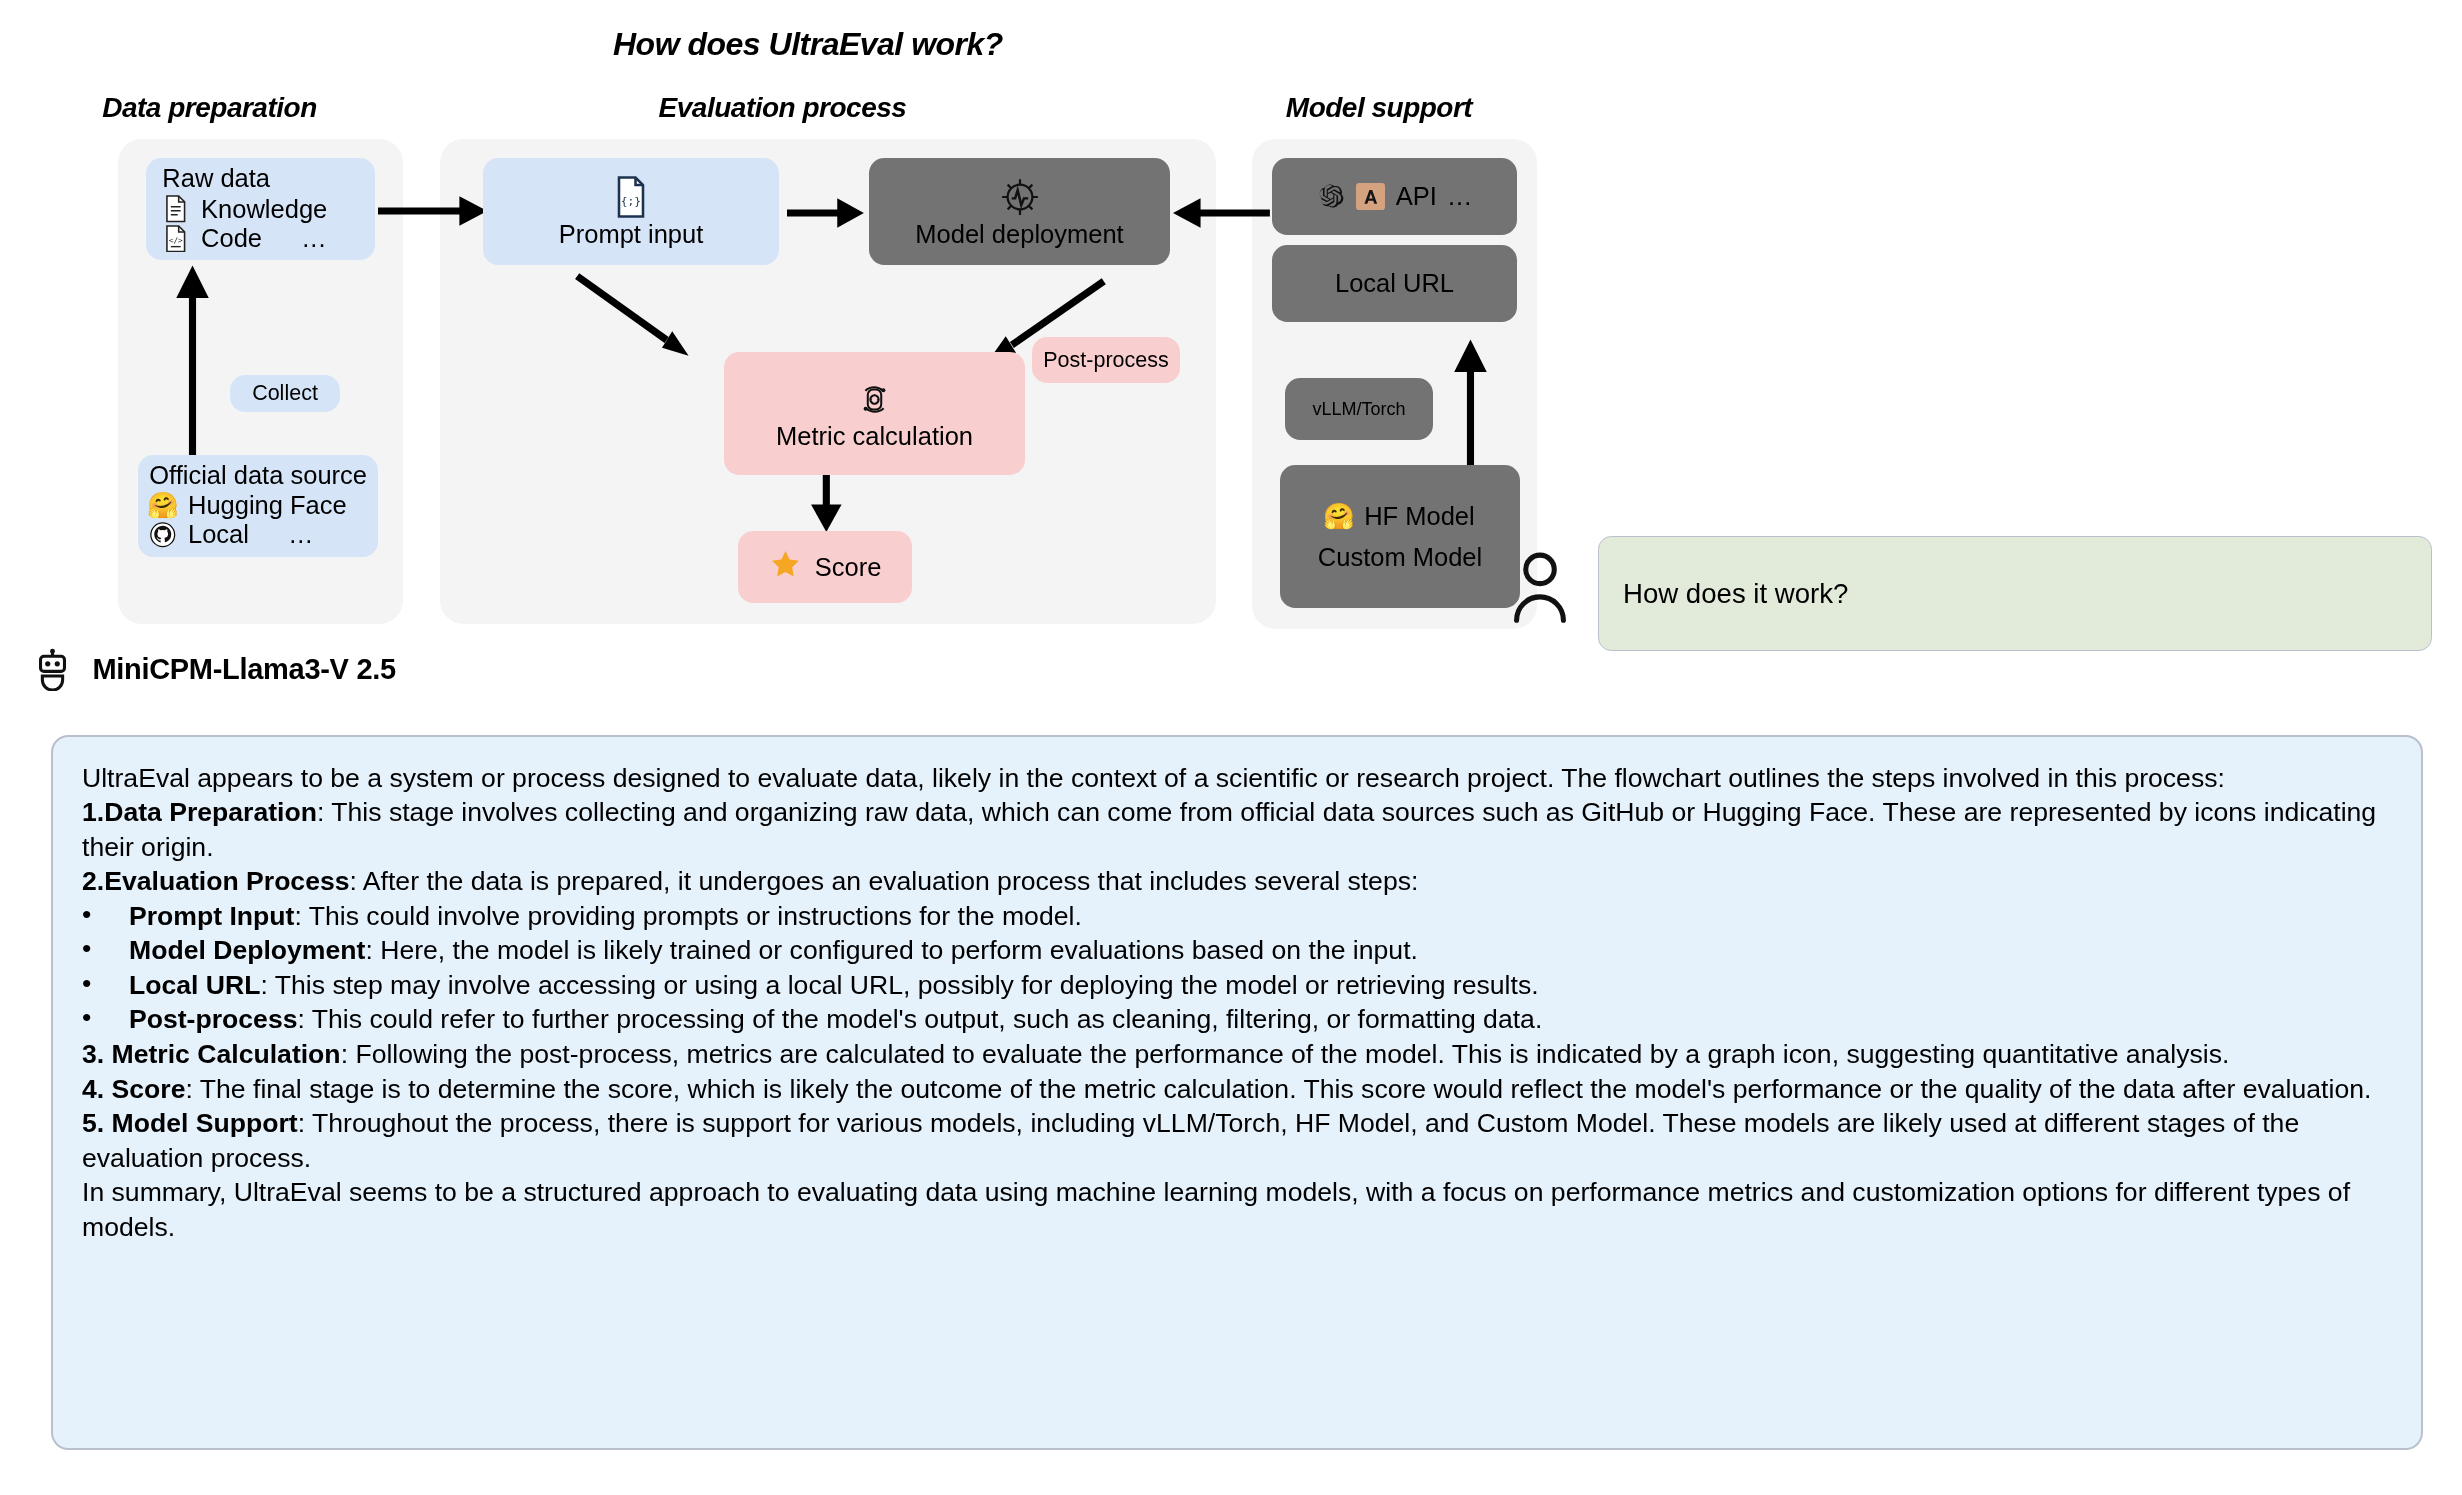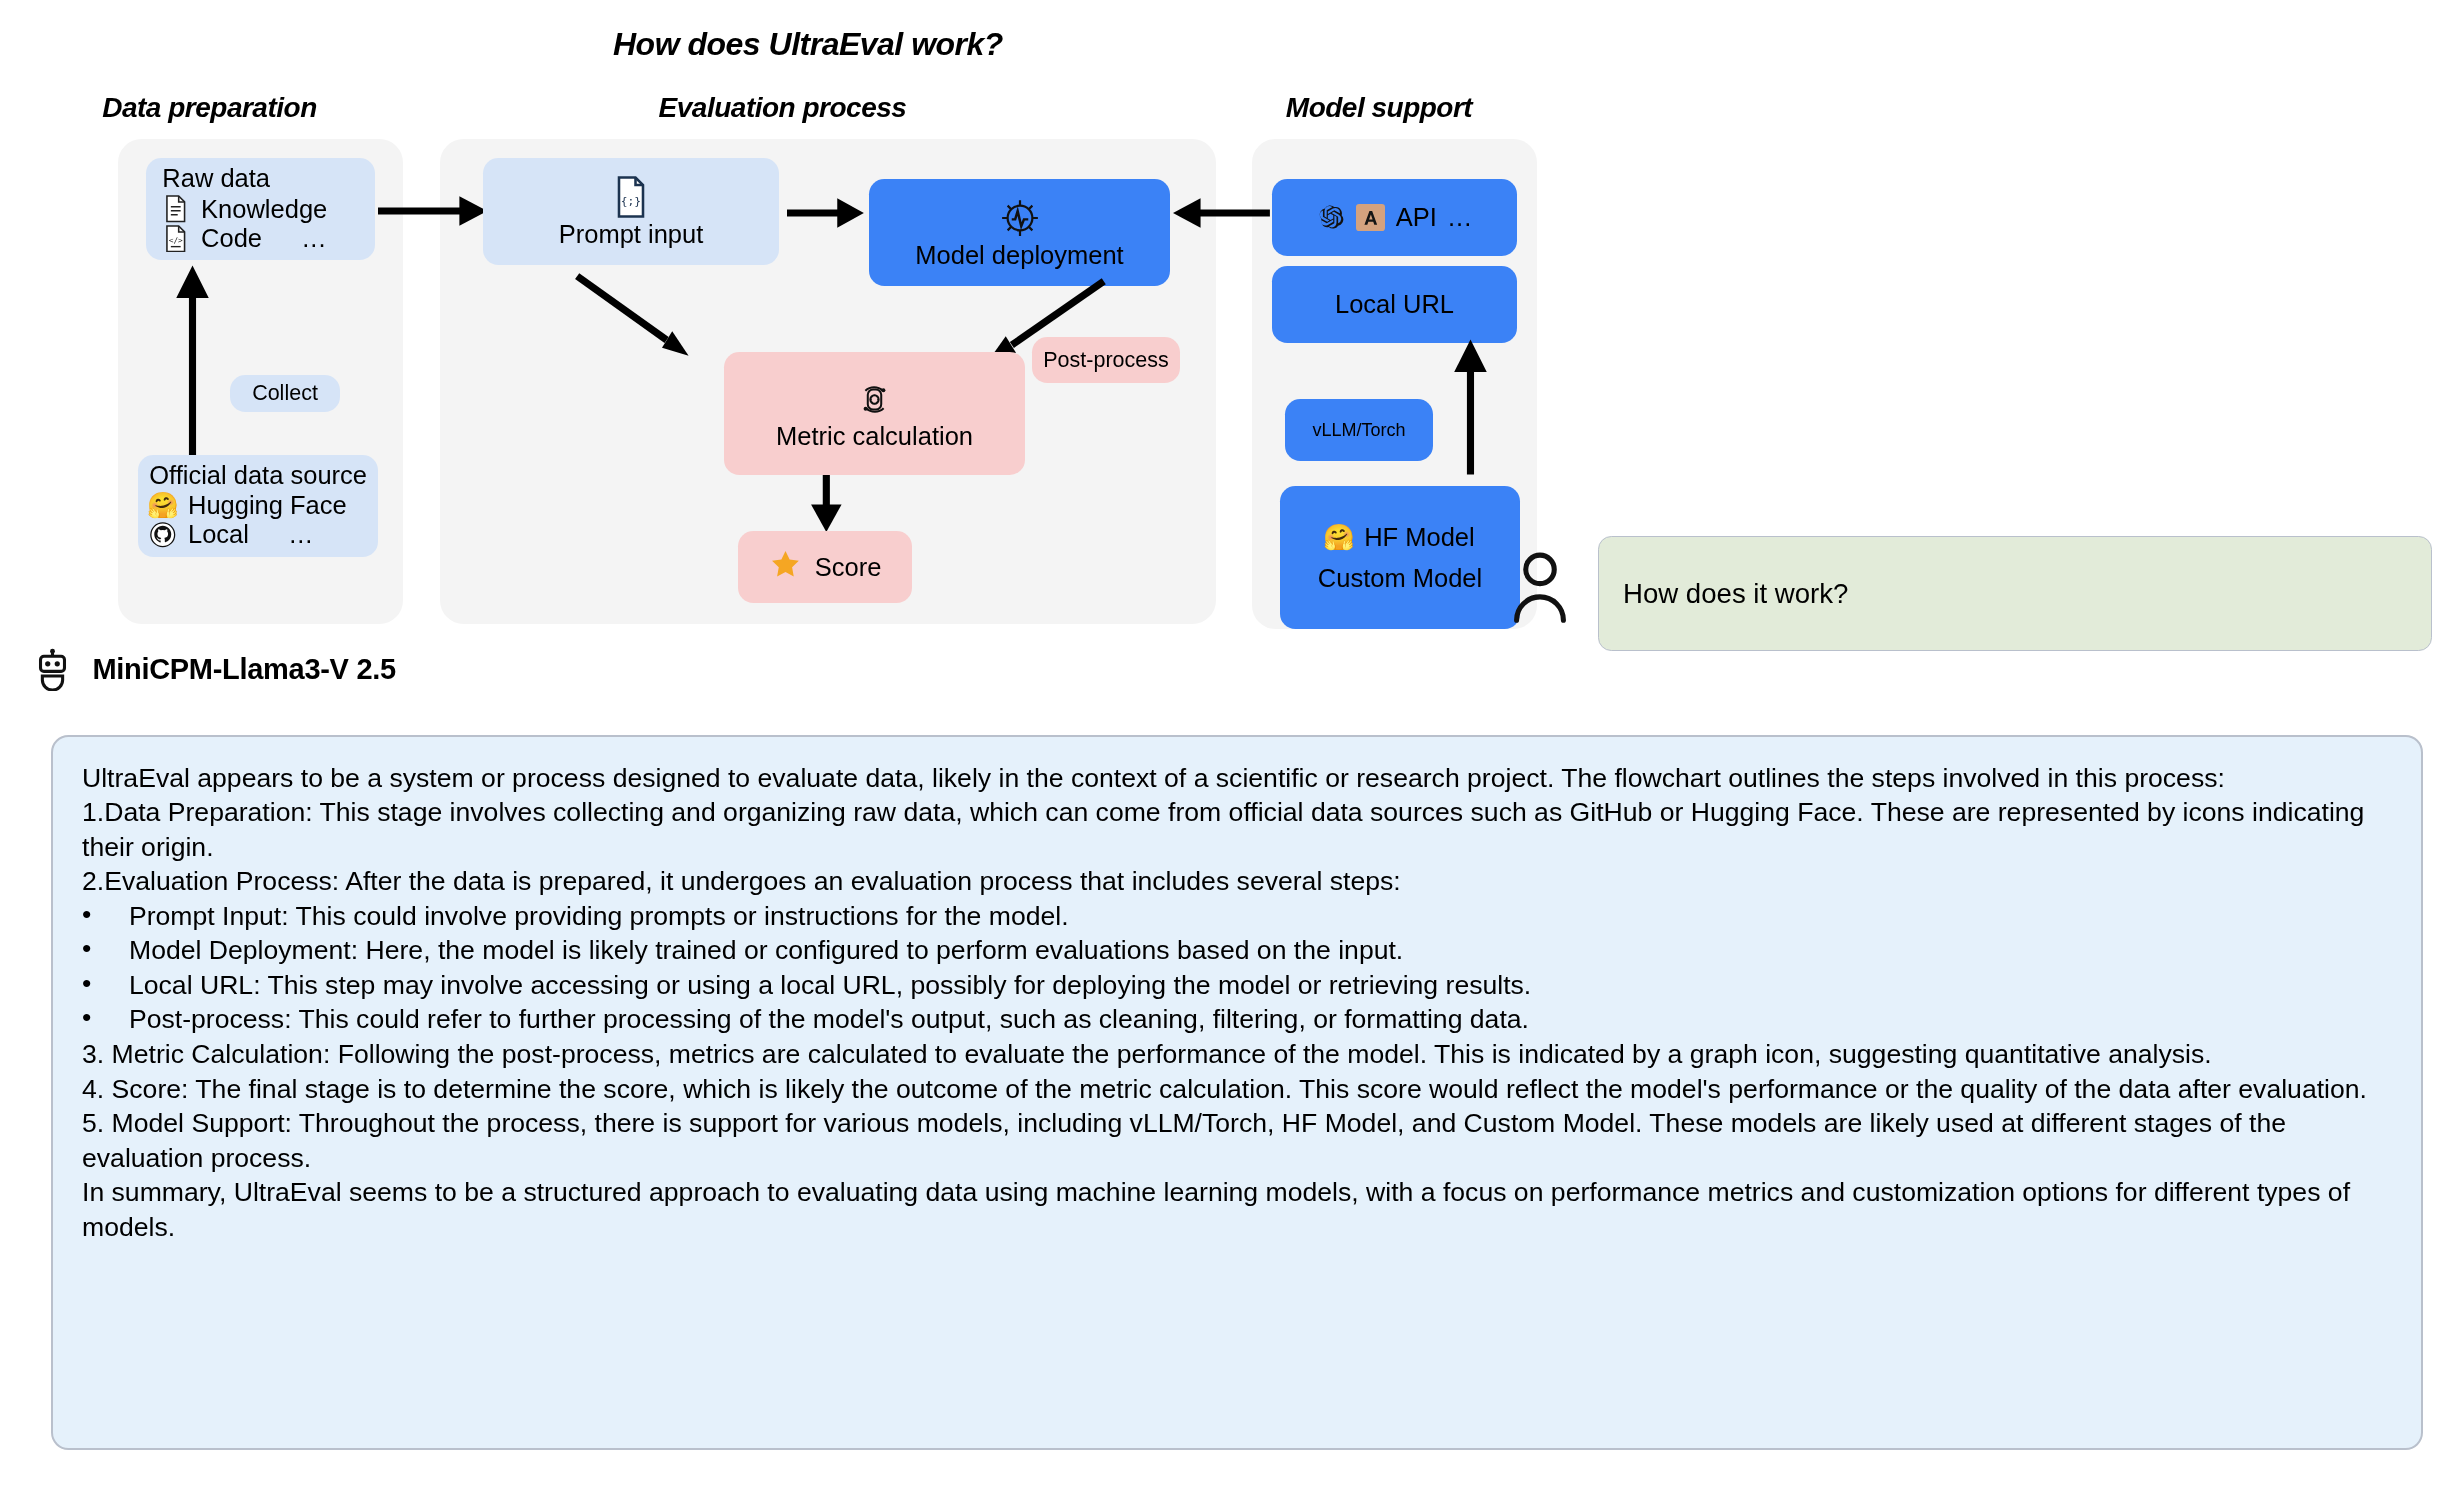--- a/index.html
+++ b/index.html
@@ -18,21 +18,21 @@
   .ct-model{left:1195px;top:92px;width:306px;}
 
   .panel{position:absolute;background:#f4f4f4;border-radius:23.5px;}
   .panel-data{left:87px;top:139px;width:285px;height:485px;}
   .panel-eval{left:409px;top:139px;width:776px;height:485px;}
   .panel-model{left:1221px;top:139px;width:285px;height:490px;}
 
   .node{position:absolute;border-radius:15.3px;display:flex;flex-direction:column;
      align-items:center;justify-content:center;box-sizing:border-box;}
   .blue{background:#d6e4f7;}
-  .green{background:#3b82f6;margin-top:21px;}
+  .green{background:#737373;}
   .pink{background:#f8cece;}
 
   .node-title{font-size:25.5px;font-weight:400;line-height:1.05;}
   .row{display:flex;align-items:center;gap:11.2px;font-size:25.5px;line-height:1.15;}
   .row .ico{width:27.6px;height:27.6px;display:inline-flex;align-items:center;justify-content:center;flex:0 0 auto;}
   .dots{font-size:25.5px;letter-spacing:1px;}
 
   
   .n-rawdata{left:115px;top:158px;width:229px;height:102px;align-items:flex-start;padding:8.2px 0 8.2px 16.3px;justify-content:center;}
   .n-rawdata .node-title{align-self:flex-start;margin-bottom:3.1px;}
@@ -70,21 +70,21 @@
   .bot-icon{width:43px;height:43px;}
   .bot-name{font-size:29px;font-weight:bold;letter-spacing:-0.3px;}
 
   .answer{position:absolute;left:51px;top:735px;width:2372px;height:715px;
       background:#e5f1fb;border:2px solid #b9c0cc;border-radius:17.4px;
       box-sizing:border-box;padding:23.5px 29px 0 29px;}
   .answer p{margin:0;font-size:26.6px;line-height:1.30;}
   .answer .bullet{display:flex;gap:0;}
   .answer .bullet .bul{width:20.4px;flex:0 0 20.4px;}
   .answer .bullet .btxt{flex:1;padding-left:26.6px;}
-  b{font-weight:normal;}
+  b{font-weight:bold;}
 </style>
 </head>
 <body>
 
 <div class="stage">
 
   <div class="diagram">
 
     <div class="diagram-title">How does UltraEval work?</div>
 

